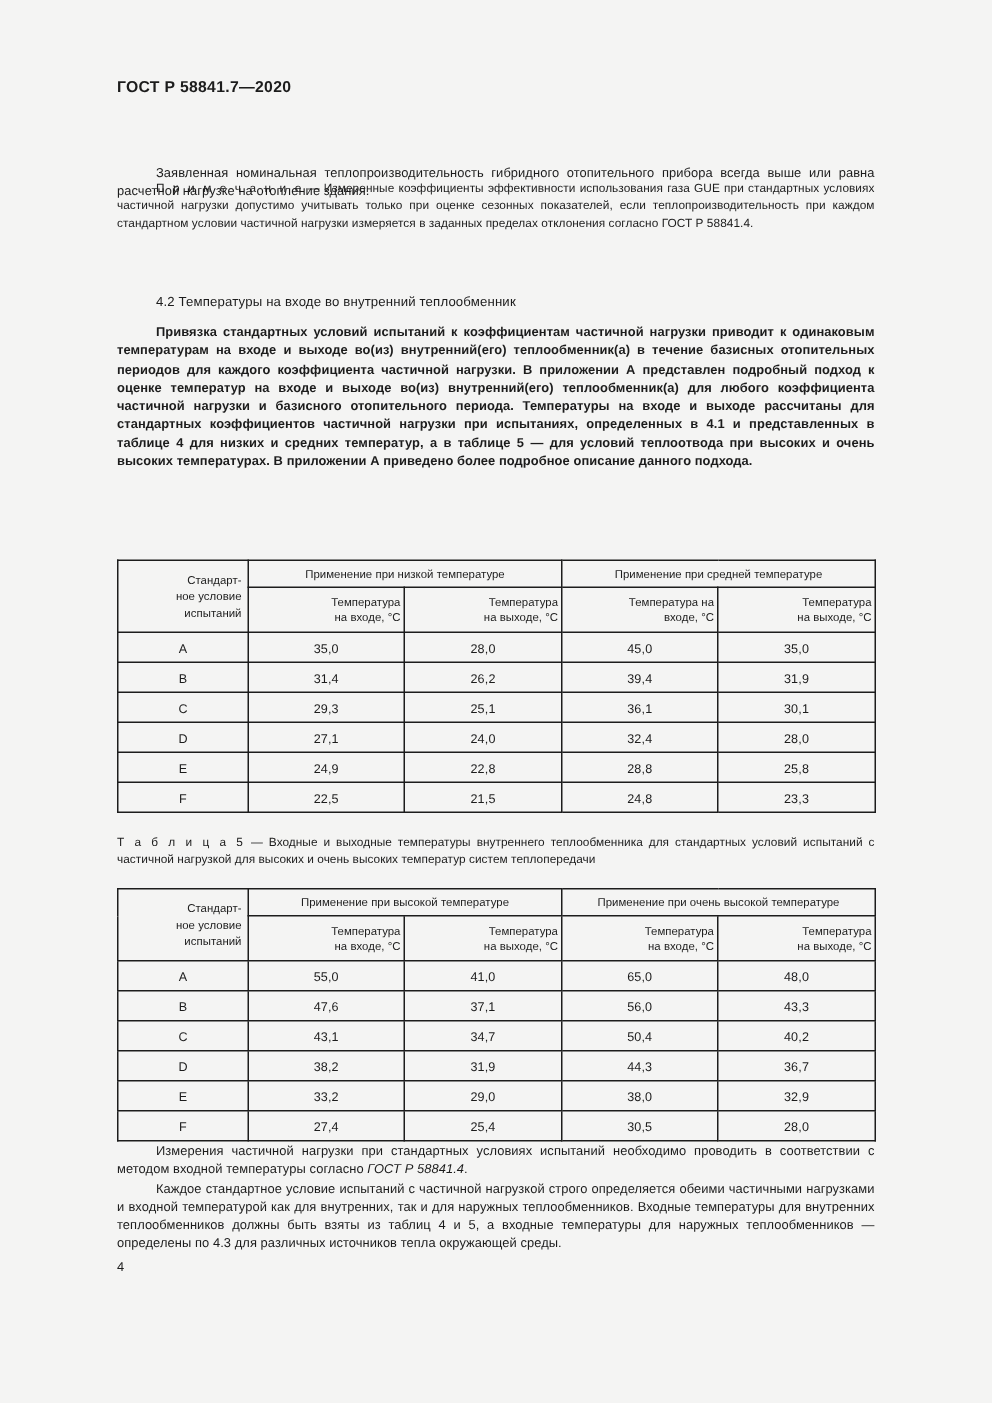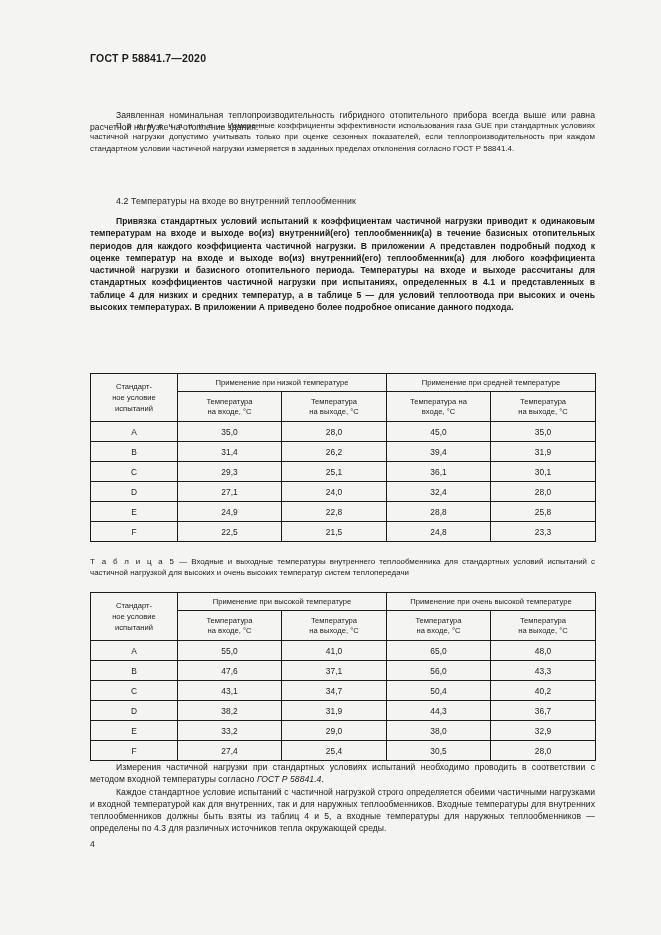--- a/index.html
+++ b/index.html
@@ -11,21 +11,21 @@
     width: 661px;
     height: 935px;
     position: relative;
     font-family: "Liberation Sans", sans-serif;
     color: #1c1c1c;
     -webkit-font-smoothing: antialiased;
   }
 
   .page {
     position: absolute;
-    left: 12px; top: 0;
+    left: 0; top: 0;
     width: 638px;
     height: 935px;
     overflow: hidden;
     border-radius: 27px;
   }
 
   
   .runhead {
     position: absolute;
     left: 78px;
@@ -98,25 +98,27 @@
     font-size: 7.6px;
     line-height: 10px;
     letter-spacing: 0.02px;
   }
   table.gost th.grp {
     height: 17px;
   }
   table.gost th.sub {
     height: 29px;
     padding: 0 2px;
+    text-align: right;
   }
   table.gost th.stub {
     height: 46px;
     padding: 0 4px;
     line-height: 11px;
+    text-align: right;
   }
   table.gost tbody td {
     height: 19px;
     font-size: 8.4px;
     letter-spacing: 0.1px;
   }
   
   table.gost {
     border: 1.7px solid #1c1c1c;
   }

